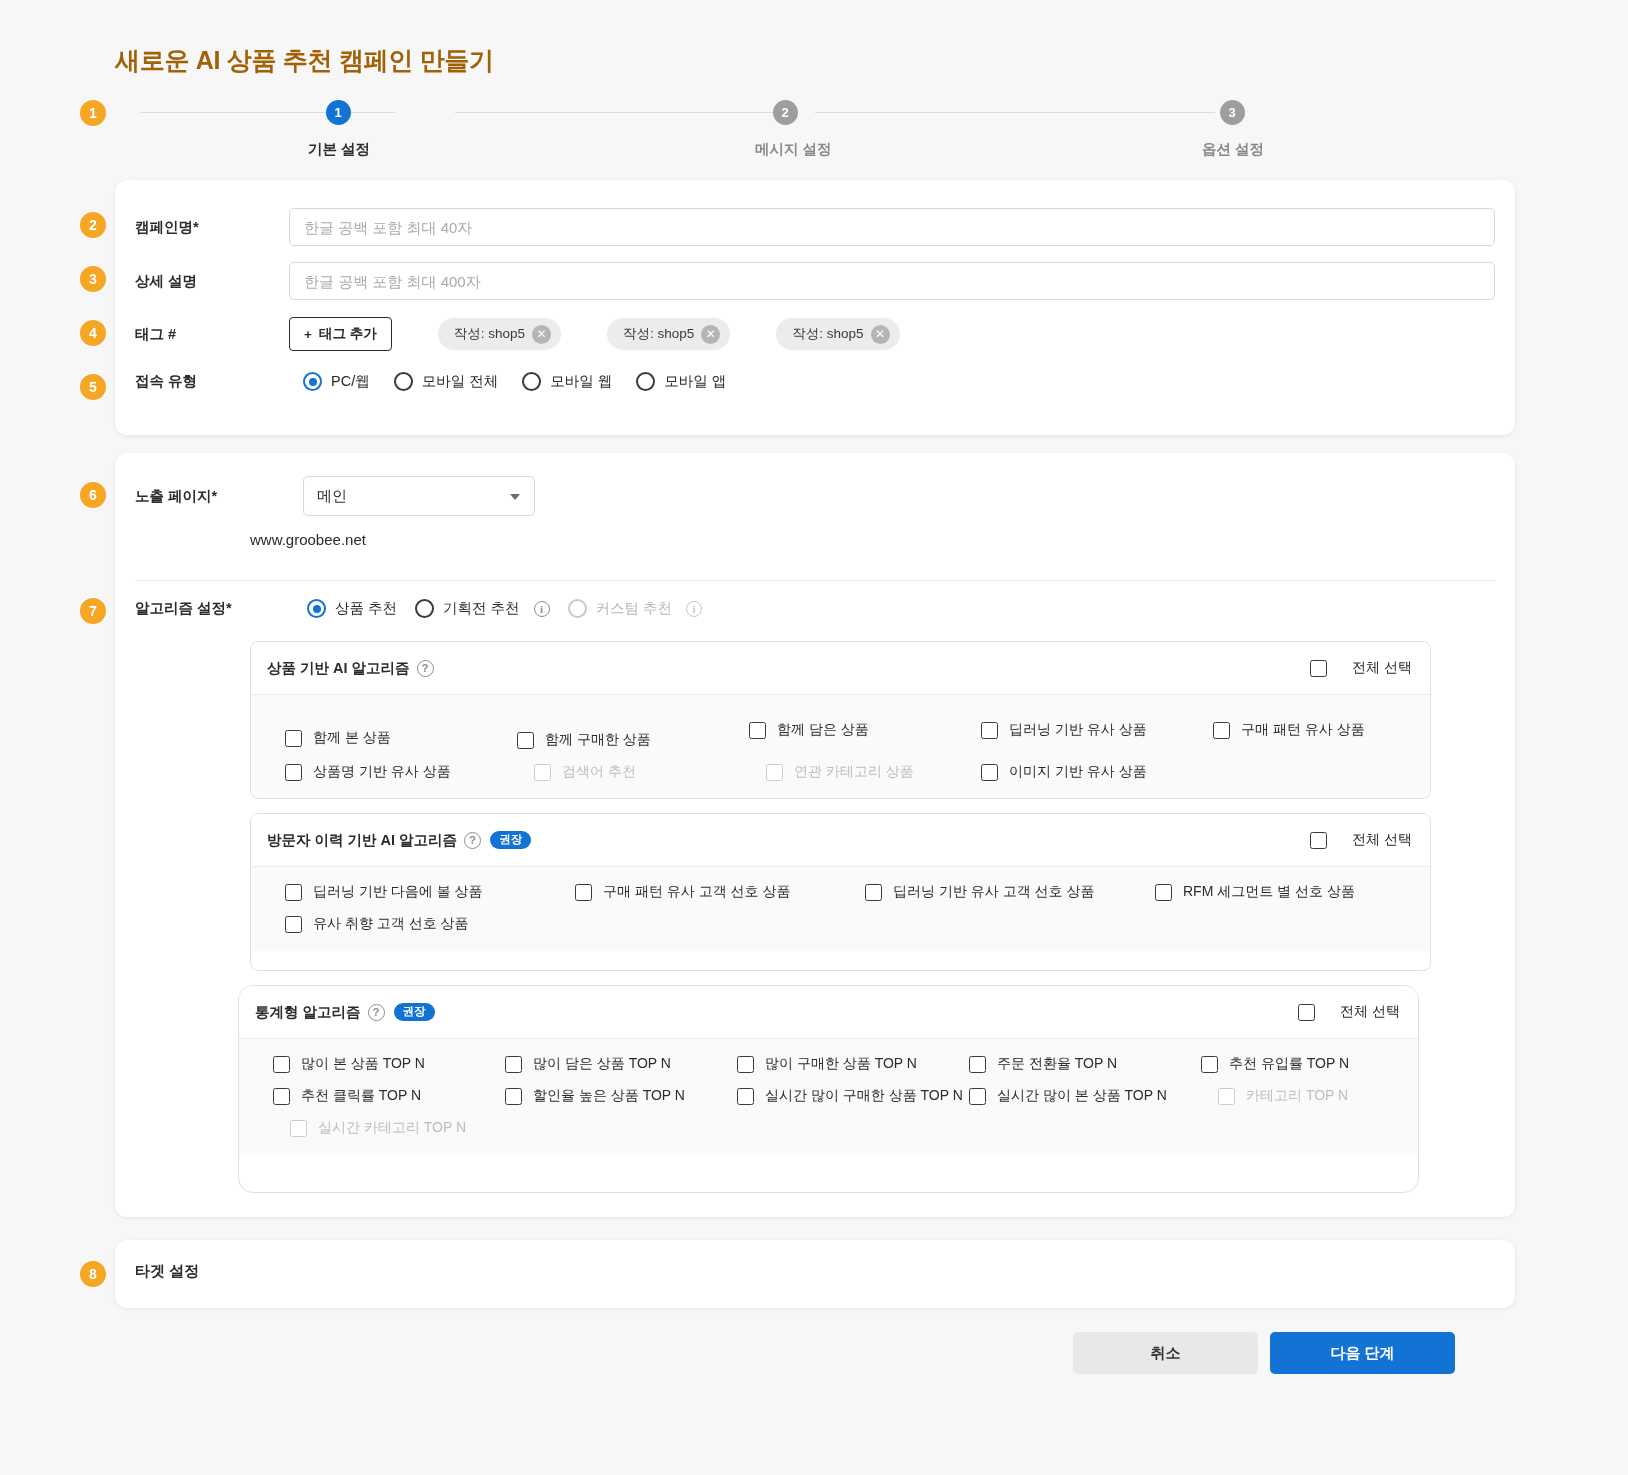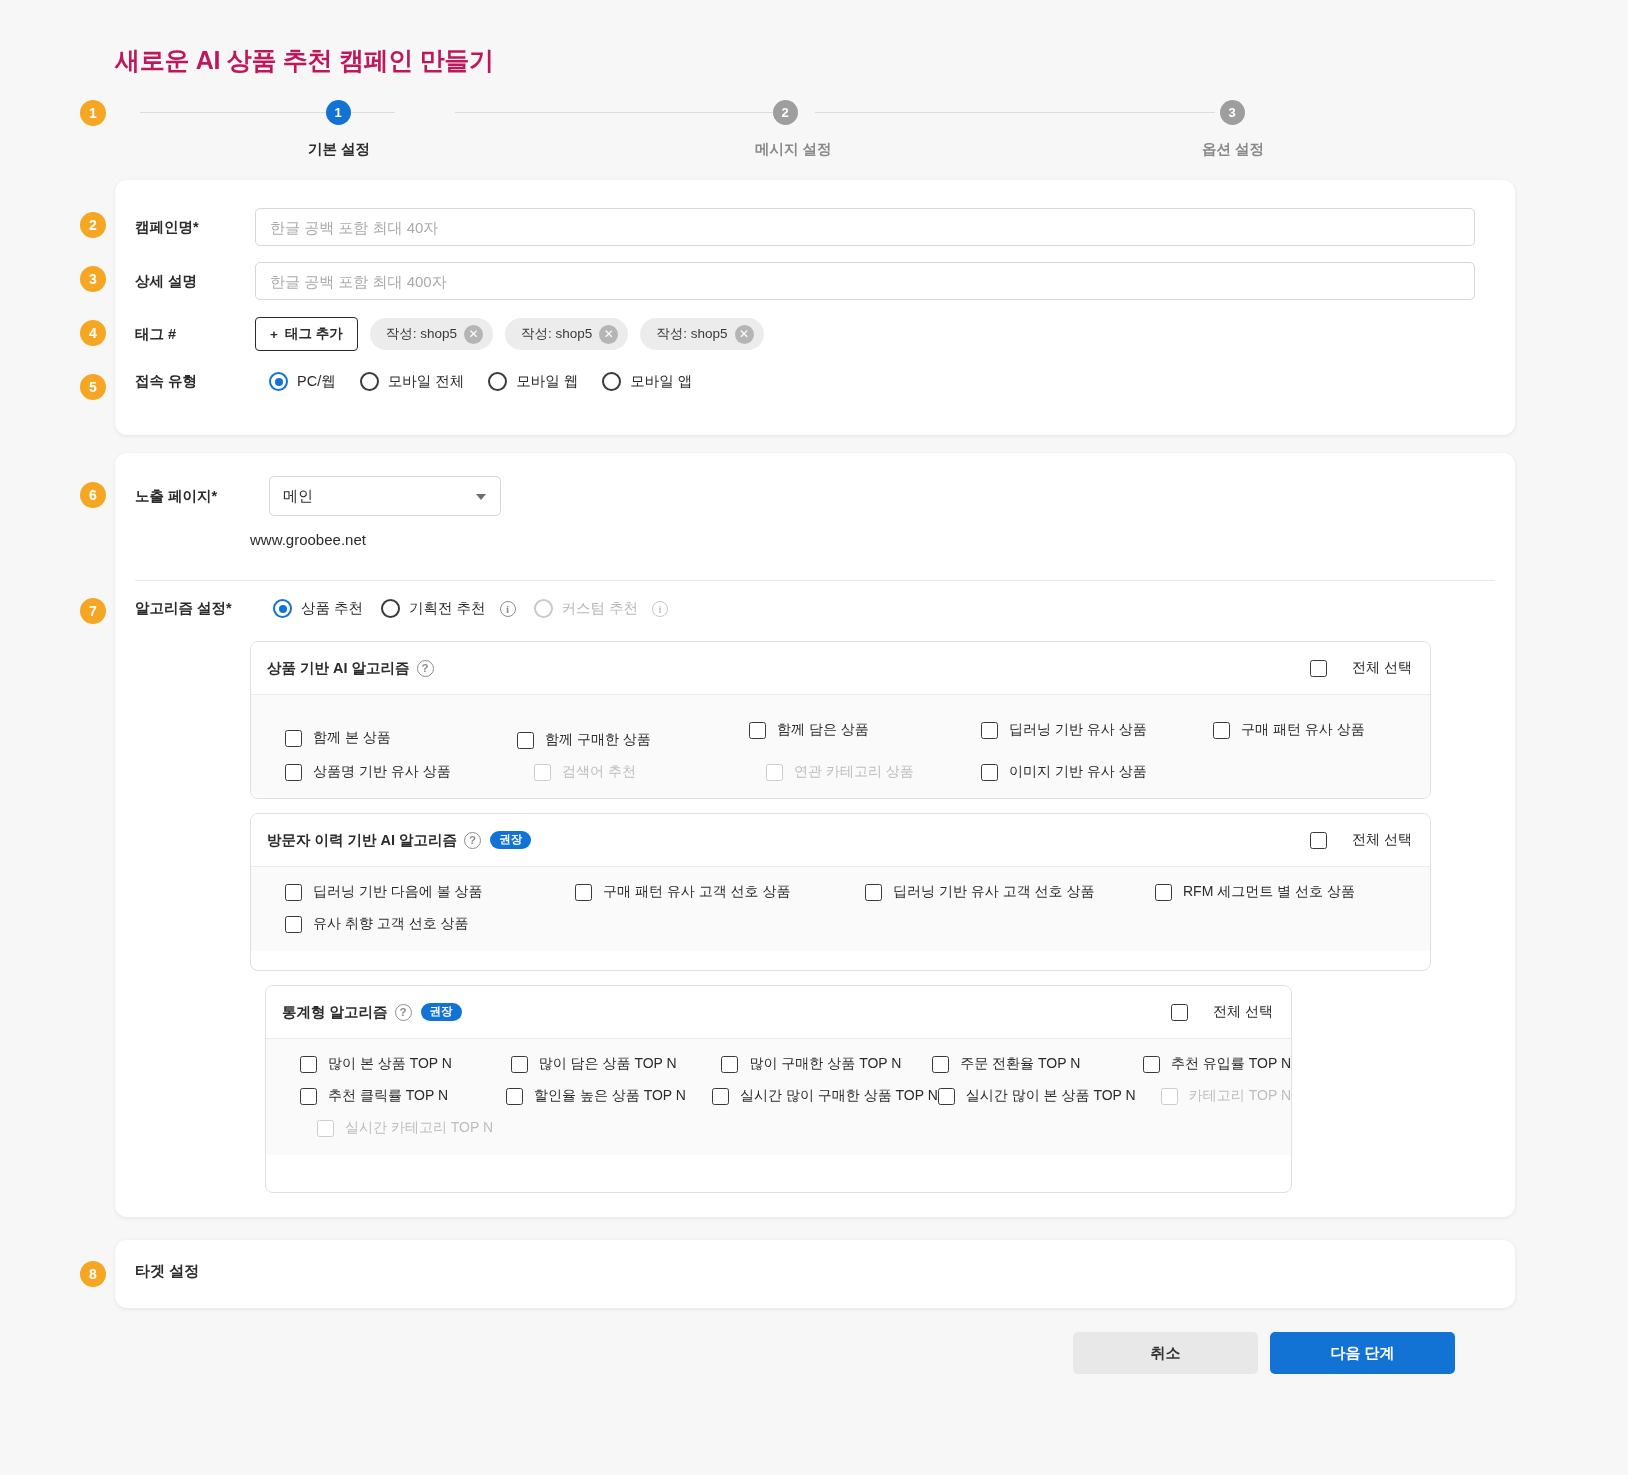--- a/index.html
+++ b/index.html
@@ -26,21 +26,21 @@
     z-index: 30;
   }
 
   
   .page-title {
     position: absolute;
     left: 115px; top: 44px;
     font-size: 25px;
     font-weight: 700;
     letter-spacing: -0.3px;
-    color: #be185d;
+    color: #a16207;
   }
 
   
   .stepper {
     position: absolute;
     left: 115px; top: 100px;
     width: 1400px; height: 70px;
   }
   .step-line {
     position: absolute;
@@ -78,20 +78,21 @@
     background: #fff;
     border-radius: 12px;
     box-shadow: 0 1px 4px rgba(0,0,0,0.08);
   }
 
   
   .form-row {
     position: absolute;
     display: flex;
     align-items: center;
+    gap: 34px;
   }
   .form-label {
     width: 120px;
     font-size: 14.5px;
     font-weight: 700;
     color: #2b2b2b;
     flex: none;
   }
   .text-input {
     height: 38px;
@@ -531,21 +532,21 @@
         </div>
         <div class="algo-row">
           <div class="cb-item">
             <span class="cbox"></span>
             <span>유사 취향 고객 선호 상품</span>
           </div>
         </div>
       </div>
     </div>
 
-    <div class="algo-group" style="left:150px; top:532px; width:1027px; height:208px;">
+    <div class="algo-group" style="left:123px; top:532px; width:1181px; height:208px;border-radius:15px;">
       <div class="algo-head">
         <div class="algo-title">
           <span>통계형 알고리즘</span>
           <span class="help-ic">?</span>
           <span class="badge">권장</span>
         </div>
         <div class="select-all">
           <span class="cbox"></span>
           <span>전체 선택</span>
         </div>

